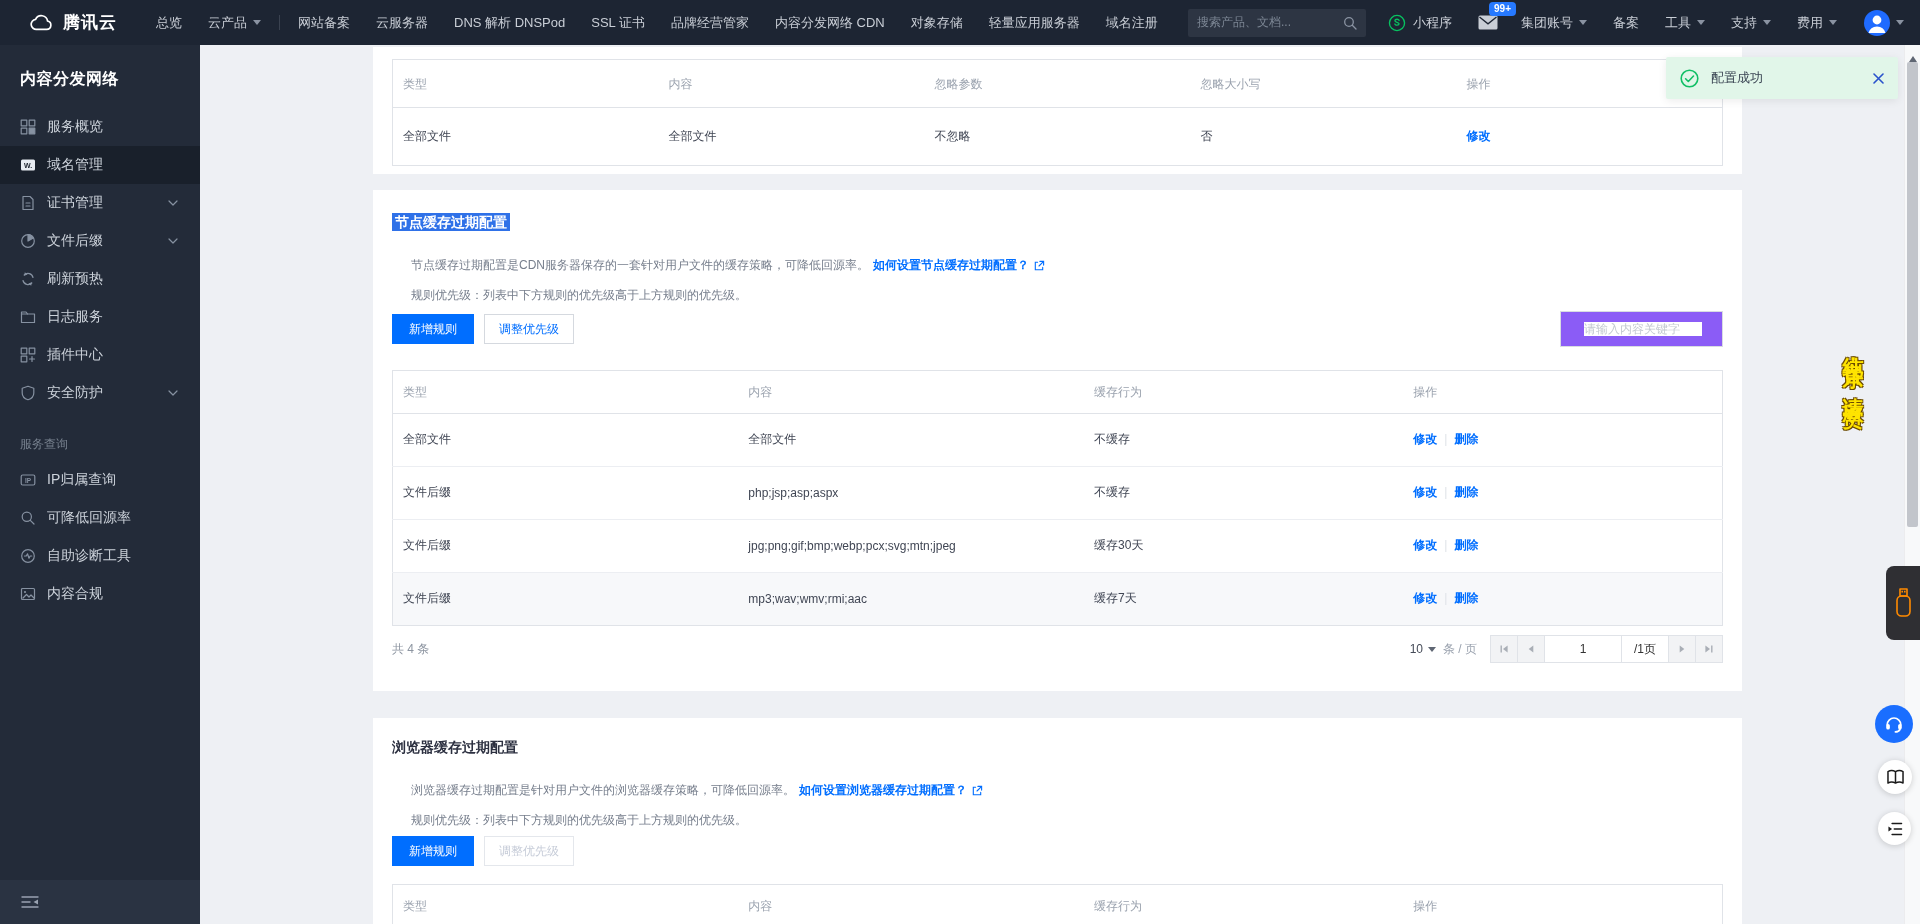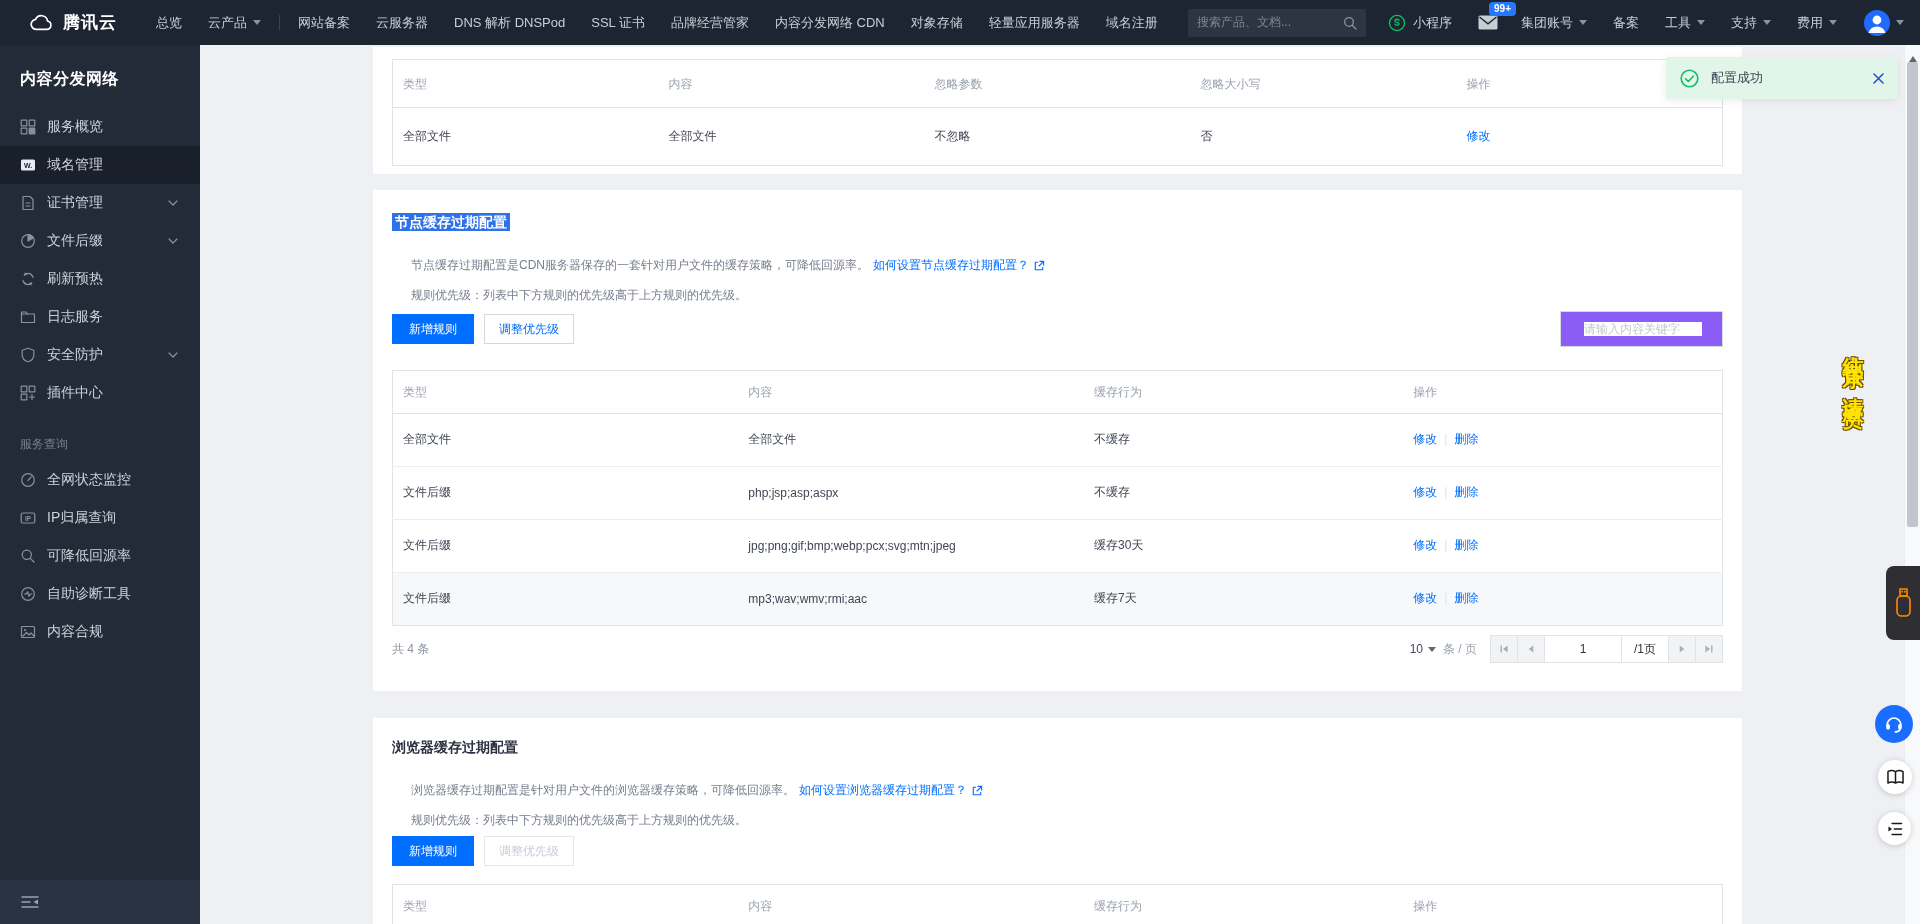--- a/index.html
+++ b/index.html
@@ -49,21 +49,21 @@
   .card1 { margin-top:2px; padding:12px 19px 8px; }
   .card2 { margin-top:16px; padding:24px 19px 28px; }
   .card3 { margin-top:27px; padding:21px 19px 60px; }
   .tbl { width:100%; border:1px solid #e0e3e8; border-collapse:collapse; font-size:12px; table-layout:fixed; }
   .tbl th { color:#9aa2ae; font-weight:400; text-align:left; padding:13px 10px 12px; border-bottom:1px solid #e0e3e8; }
   .tbl td { color:#404654; padding:17px 10px 18px; border-bottom:1px solid #eceef2; word-break:break-all; }
   .tbl tr:last-child td { border-bottom:none; }
   .tbl tr.hov td { background:#f7f8fa; }
   .tbl1 th { padding:16px 10px 14px; }
   .tbl1 td { padding:20px 10px; }
-  .lnk { color:#006eff; text-decoration:none; cursor:pointer; }
+  .lnk { color:#006eff; text-decoration:none; cursor:pointer;font-weight:bold; }
   .sep { color:#dfe3e8; margin:0 7px; }
   .sec-title { font-size:14px; font-weight:700; color:#2c3040; }
   .hl { background:#2f71e8; color:#fff; padding:1px 3px; }
   .desc { margin-top:25px; font-size:12px; color:#767e8c; display:flex; align-items:center; gap:4px;margin-left:19px; }
   .desc.note { margin-top:13px; }
   .desc .lnk { display:inline-flex; align-items:center; gap:4px; }
   .toolrow { margin-top:7px; display:flex; align-items:center; justify-content:space-between; }
   .btns { display:flex; align-items:center; }
   .btn-primary { height:30px; padding:0 17px; background:#006eff; color:#fff; border:none; font-size:12px; cursor:pointer; }
   .btn-weak { height:30px; padding:0 14px; background:#fff; border:1px solid #d5d9df; color:#006eff;
@@ -239,46 +239,39 @@
     </div>
     <div class="s-it">
       <svg class="si ic" viewBox="0 0 16 16">
           <path d="M1.5 3 h4.5 l1.5 2 h7 v8.5 h-13 Z"></path>
           <path d="M1.5 5 h6"></path>
         </svg>
       <span>日志服务</span>
     </div>
     <div class="s-it">
       <svg class="si ic" viewBox="0 0 16 16">
-          <path d="M8 1.2 L13.8 3.2 V8 C13.8 11.8 11.2 13.8 8 14.8 C4.8 13.8 2.2 11.8 2.2 8 V3.2 Z"></path>
-        </svg>
-      <span>安全防护</span>
-      <svg class="s-caret ic" width="10" height="6" viewBox="0 0 10 6">
-          <path d="M1 1 L5 5 L9 1"></path>
-        </svg>
-    </div>
-    <div class="s-it">
-      <svg class="si ic" viewBox="0 0 16 16">
           <rect x="1.2" y="1.2" width="5.6" height="5.6"></rect>
           <rect x="9.2" y="1.2" width="5.6" height="5.6"></rect>
           <rect x="1.2" y="9.2" width="5.6" height="5.6"></rect>
           <path d="M12 9.5 v5 M9.5 12 h5"></path>
         </svg>
       <span>插件中心</span>
     </div>
+    <div class="s-it">
+      <svg class="si ic" viewBox="0 0 16 16">
+          <path d="M8 1.2 L13.8 3.2 V8 C13.8 11.8 11.2 13.8 8 14.8 C4.8 13.8 2.2 11.8 2.2 8 V3.2 Z"></path>
+        </svg>
+      <span>安全防护</span>
+      <svg class="s-caret ic" width="10" height="6" viewBox="0 0 10 6">
+          <path d="M1 1 L5 5 L9 1"></path>
+        </svg>
+    </div>
   </nav>
   <div class="side-sec">服务查询</div>
   <nav class="side-menu q">
-    <div class="s-it">
-      <svg class="si ic" viewBox="0 0 16 16">
-          <circle cx="8" cy="8" r="6.3"></circle>
-          <path d="M8 8.5 L11.2 4.8"></path>
-        </svg>
-      <span>全网状态监控</span>
-    </div>
     <div class="s-it">
       <svg class="si ic" viewBox="0 0 16 16">
           <rect x="1.2" y="3" width="13.6" height="10" rx="1.5"></rect>
           <text x="8" y="10.8" font-size="6.5" font-weight="700" fill="#8691a1" stroke="none" text-anchor="middle">IP</text>
         </svg>
       <span>IP归属查询</span>
     </div>
     <div class="s-it">
       <svg class="si ic" viewBox="0 0 16 16">
           <circle cx="6.8" cy="6.8" r="4.6"></circle>

